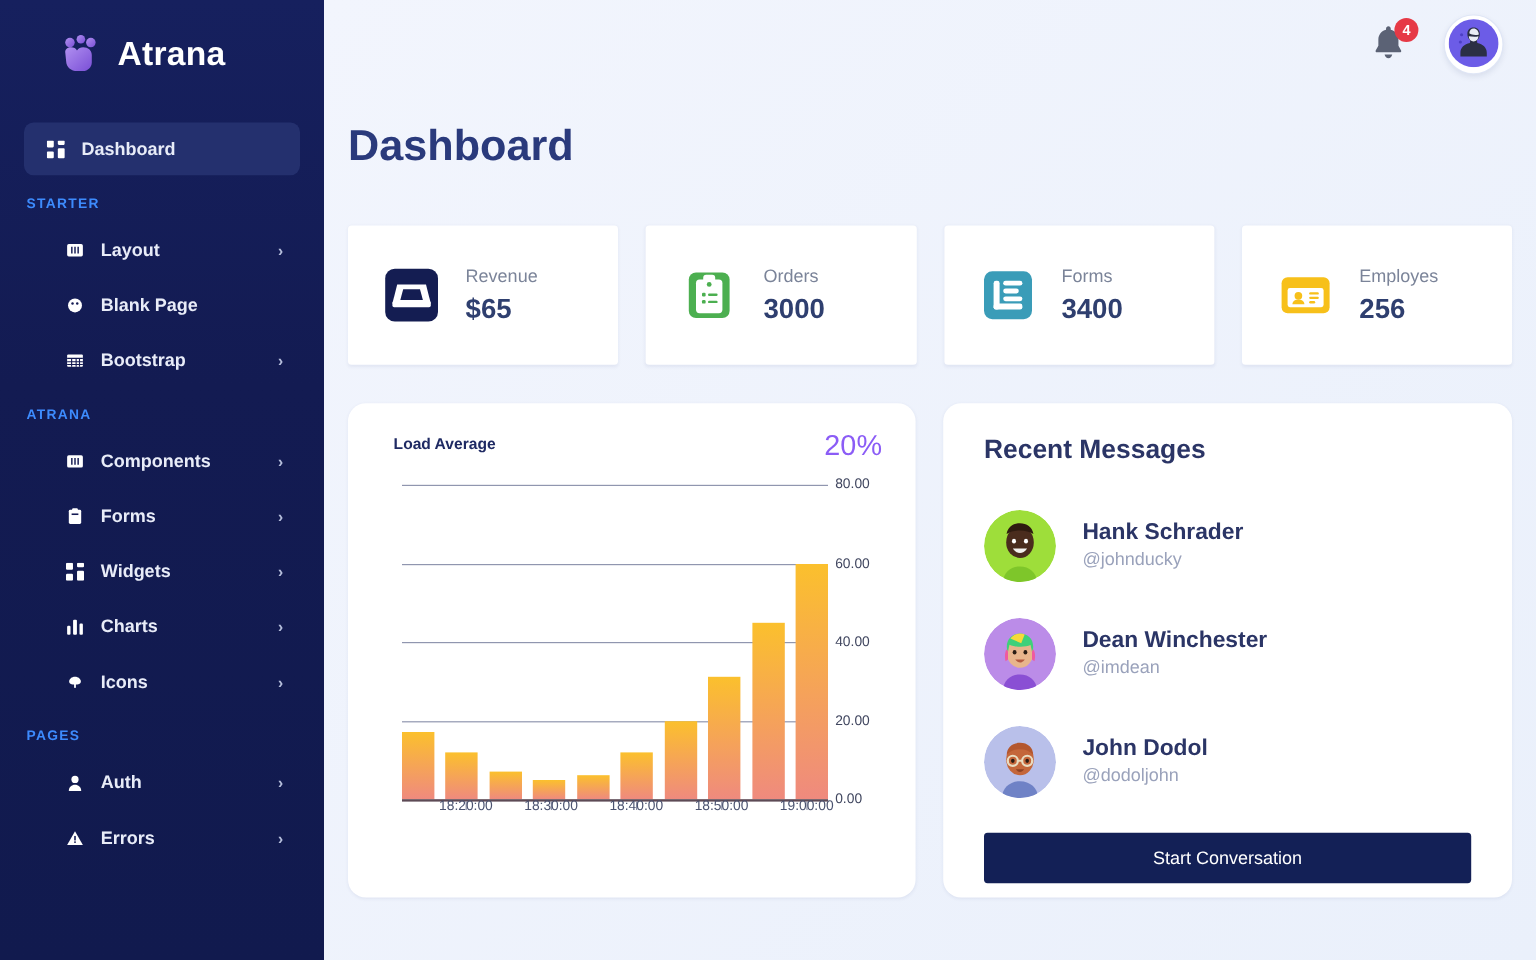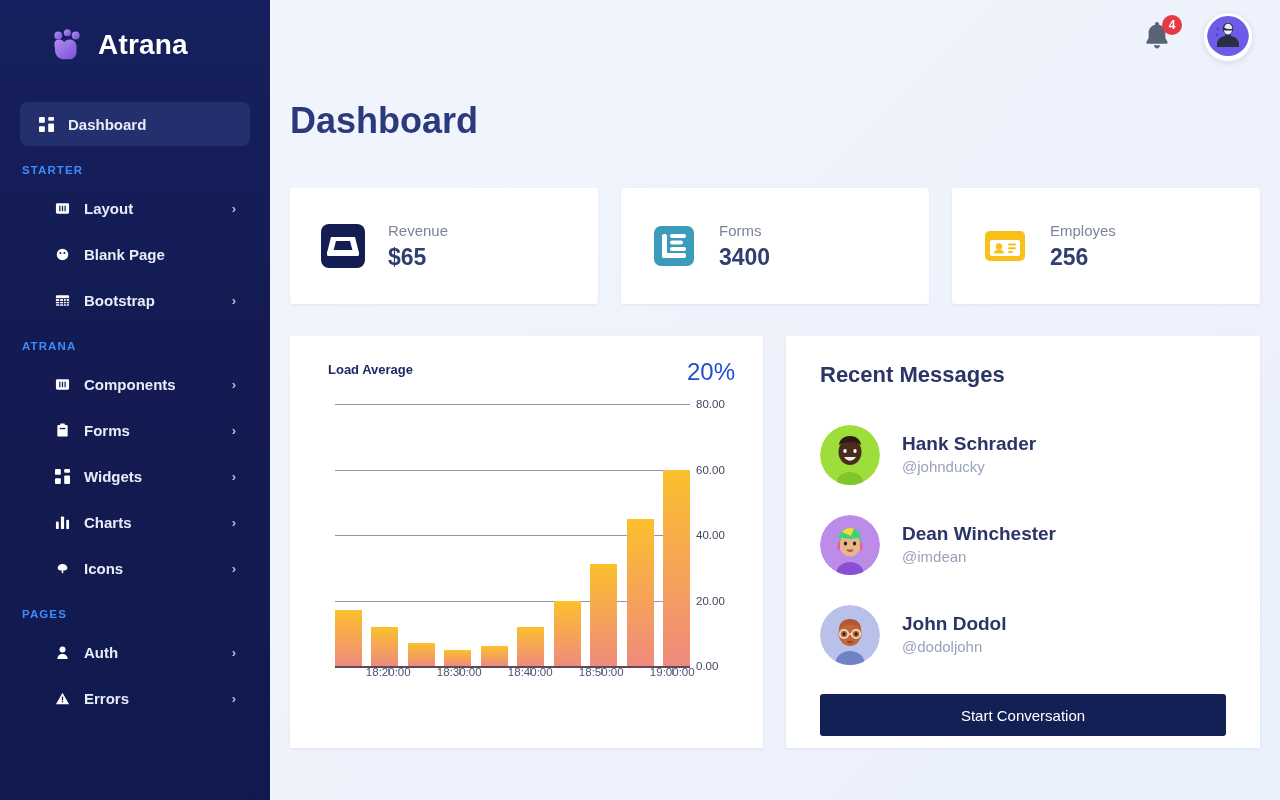--- a/index.html
+++ b/index.html
@@ -90,30 +90,30 @@
     display: flex; align-items: center; padding: 0 0 0 30px; gap: 22px;
   }
   .stat-icon { width: 46px; height: 46px; flex: 0 0 46px; }
   .stat-text { display: flex; flex-direction: column; gap: 5px; }
   .stat-label { font-size: 15px; color: #7b8499; font-weight: 400; }
   .stat-value { font-size: 23px; color: #2f3f6f; font-weight: 700; }
 
   
   .panels { display: flex; gap: 23px; margin-top: 32px; }
   .panel {
-    background: #fff; border-radius: 0;
+    background: #fff; border-radius: 15px;
     box-shadow: 0 1px 3px rgba(28,45,110,.07);
   }
   .chart-panel { flex: 0 0 473px; height: 412px; padding: 22px 0 0 0; position: relative; }
   .chart-head {
     display: flex; align-items: flex-start;
     justify-content: space-between; padding: 0 28px 0 38px;
   }
   .chart-title { font-size: 13px; font-weight: 700; color: #1f2a63; padding-top: 4px; }
-  .chart-pct { font-size: 24px; font-weight: 400; color: #1d4ed8; }
+  .chart-pct { font-size: 24px; font-weight: 400; color: #8b5cf6; }
   .chart-area { position: relative; margin-top: 10px; height: 330px; }
   .plot {
     position: absolute; left: 45px; top: 8px;
     width: 355px; height: 262px;
   }
   .gridline {
     position: absolute; left: 0; width: 100%; height: 1px;
     background: #6b7394; opacity: .75;
   }
   .bars {
@@ -365,20 +365,38 @@
               <rect x="7" y="28" width="32" height="5" rx="1.5" fill="#fff"></rect>
               <path d="M16 18h14l2.4 9H13.6z" fill="#141d52"></path>
             </svg>
           </span>
           <span class="stat-text">
             <span class="stat-label">Revenue</span>
             <span class="stat-value">$65</span>
           </span>
         </div>
 
+        <div class="stat-card">
+          <span class="stat-icon">
+            <svg width="46" height="46" viewBox="0 0 46 46">
+              <rect x="6" y="4" width="34" height="38" rx="6" fill="#4caf50"></rect>
+              <rect x="12" y="10" width="22" height="28" rx="3" fill="#fff"></rect>
+              <rect x="18" y="6" width="10" height="7" rx="2.5" fill="#fff"></rect>
+              <circle cx="23" cy="14" r="2" fill="#4caf50"></circle>
+              <rect x="17" y="21" width="3" height="3" rx="1" fill="#4caf50"></rect>
+              <rect x="22" y="21.6" width="8" height="2" rx="1" fill="#4caf50"></rect>
+              <rect x="17" y="27" width="3" height="3" rx="1" fill="#4caf50"></rect>
+              <rect x="22" y="27.6" width="8" height="2" rx="1" fill="#4caf50"></rect>
+            </svg>
+          </span>
+          <span class="stat-text">
+            <span class="stat-label">Orders</span>
+            <span class="stat-value">3000</span>
+          </span>
+        </div>
 
         <div class="stat-card">
           <span class="stat-icon">
             <svg width="46" height="46" viewBox="0 0 46 46">
               <rect x="3" y="3" width="40" height="40" rx="7" fill="#3a9cb8"></rect>
               <rect x="11" y="11" width="5" height="24" rx="2" fill="#fff"></rect>
               <rect x="11" y="30" width="24" height="5" rx="2" fill="#fff"></rect>
               <rect x="19" y="11" width="16" height="4" rx="2" fill="#fff"></rect>
               <rect x="19" y="17.5" width="13" height="4" rx="2" fill="#fff"></rect>
               <rect x="19" y="24" width="16" height="4" rx="2" fill="#fff"></rect>

